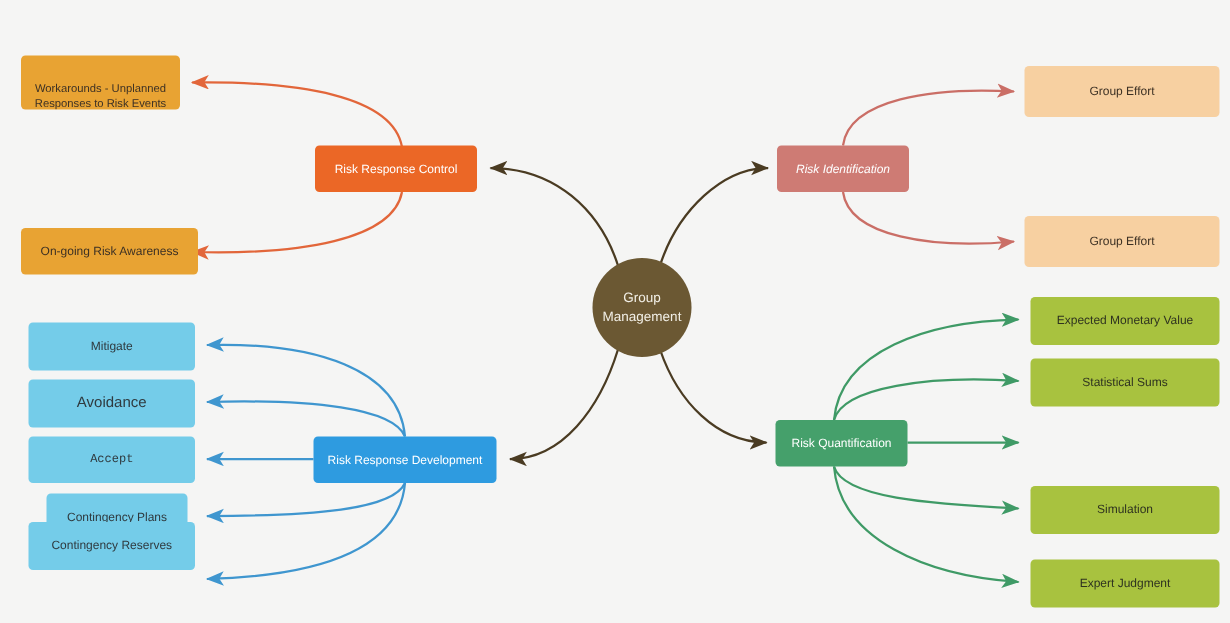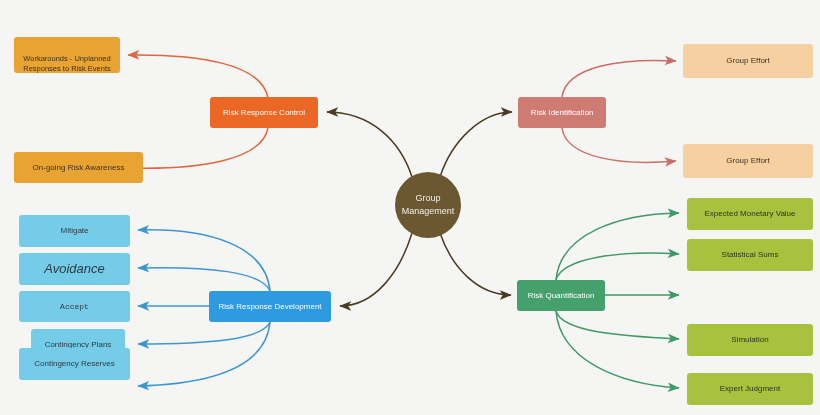--- a/index.html
+++ b/index.html
@@ -114,41 +114,41 @@
       <span>Management</span>
     </span>
   </div>
 
   <div class="node" id="n-b0" style="left: 210px; top: 97px; width: 108px; height: 31px; background: rgb(235, 103, 38); color: rgb(255, 255, 255); font-size: 8px;">
     <span class="node-label">Risk Response Control</span>
   </div>
   <div class="node wrap" id="n-b0-c0" style="left: 14px; top: 37px; width: 106px; height: 36px; background: rgb(232, 163, 51); color: rgb(61, 49, 36); font-size: 7.5px; align-items: flex-end;">
     <span class="node-label">Workarounds - Unplanned Responses to Risk Events</span>
   </div>
-  <div class="node" id="n-b0-c1" style="left: 14px; top: 152px; width: 129px; height: 31px; background: rgb(232, 163, 51); color: rgb(61, 49, 36); font-size: 8px;">
+  <div class="node" id="n-b0-c1" style="left: 14px; top: 152px; width: 118px; height: 31px; background: rgb(232, 163, 51); color: rgb(61, 49, 36); font-size: 8px;">
     <span class="node-label">On-going Risk Awareness</span>
   </div>
 
-  <div class="node" id="n-b1" style="left: 518px; top: 97px; width: 88px; height: 31px; background: rgb(206, 123, 116); color: rgb(255, 255, 255); font-size: 8px;">
+  <div class="node" id="n-b1" style="left: 518px; top: 97px; width: 88px; height: 31px; background: rgb(206, 123, 116); color: rgb(255, 255, 255); font-size: 8px; font-style: italic;">
     <span class="node-label">Risk Identification</span>
   </div>
   <div class="node" id="n-b1-c0" style="left: 683px; top: 44px; width: 130px; height: 34px; background: rgb(247, 208, 161); color: rgb(61, 49, 36); font-size: 8px;">
     <span class="node-label">Group Effort</span>
   </div>
   <div class="node" id="n-b1-c1" style="left: 683px; top: 144px; width: 130px; height: 34px; background: rgb(247, 208, 161); color: rgb(61, 49, 36); font-size: 8px;">
     <span class="node-label">Group Effort</span>
   </div>
 
   <div class="node" id="n-b2" style="left: 209px; top: 291px; width: 122px; height: 31px; background: rgb(46, 155, 224); color: rgb(255, 255, 255); font-size: 8px;">
     <span class="node-label">Risk Response Development</span>
   </div>
   <div class="node" id="n-b2-c0" style="left: 19px; top: 215px; width: 111px; height: 32px; background: rgb(116, 204, 233); color: rgb(47, 58, 63); font-size: 8px;">
     <span class="node-label">Mitigate</span>
   </div>
-  <div class="node" id="n-b2-c1" style="left: 19px; top: 253px; width: 111px; height: 32px; background: rgb(116, 204, 233); color: rgb(47, 58, 63); font-size: 13px; font-style: italic;">
+  <div class="node" id="n-b2-c1" style="left: 19px; top: 253px; width: 111px; height: 32px; background: rgb(116, 204, 233); color: rgb(47, 58, 63); font-size: 10px;">
     <span class="node-label">Avoidance</span>
   </div>
   <div class="node" id="n-b2-c2" style="left: 19px; top: 291px; width: 111px; height: 31px; background: rgb(116, 204, 233); color: rgb(47, 58, 63); font-size: 8px; font-family: Liberation Mono, monospace;">
     <span class="node-label">Accept</span>
   </div>
   <div class="node" id="n-b2-c3" style="left: 19px; top: 329px; width: 94px; height: 32px; background: rgb(116, 204, 233); color: rgb(47, 58, 63); font-size: 8px; margin-left: 12px;">
     <span class="node-label">Contingency Plans</span>
   </div>
   <div class="node" id="n-b2-c4" style="left: 19px; top: 348px; width: 111px; height: 32px; background: rgb(116, 204, 233); color: rgb(47, 58, 63); font-size: 8px;">
     <span class="node-label">Contingency Reserves</span>

